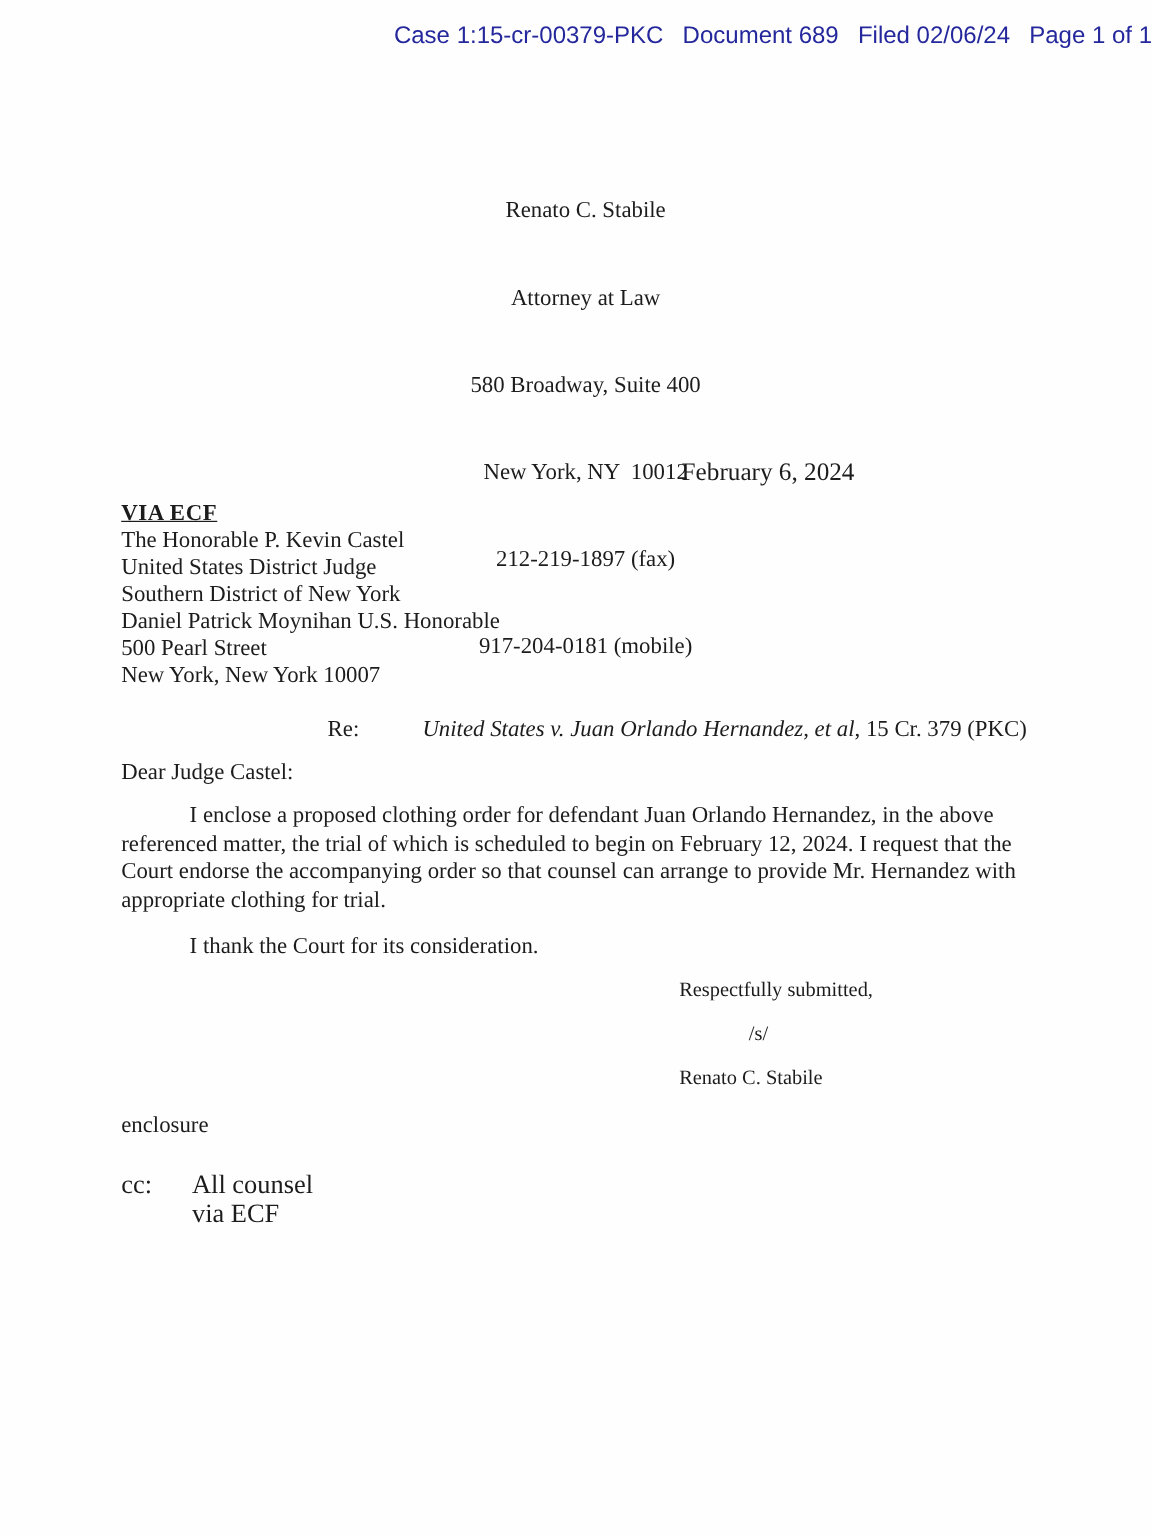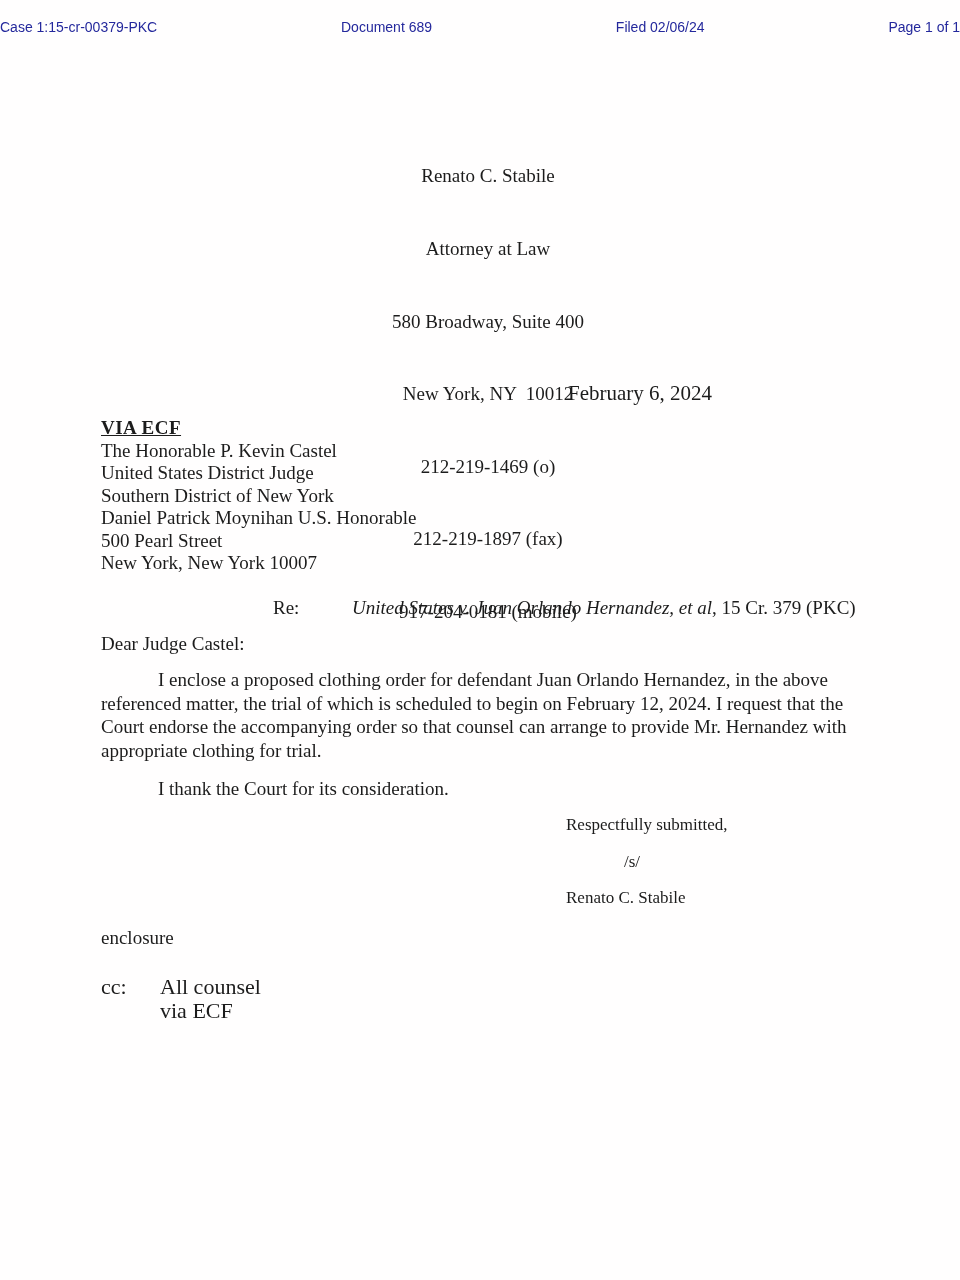--- a/index.html
+++ b/index.html
@@ -16,24 +16,24 @@
     color: #1c1c1c;
     overflow: hidden;
   }
   
   .court-header {
     position: absolute;
     top: 19px;
     left: 0;
     right: 0;
     display: flex;
-    justify-content: space-between;
+    justify-content: flex-end;
     gap: 16px;
     font-family: "Liberation Sans", sans-serif;
-    font-size: 14px;
+    font-size: 20px;
     font-weight: 400;
     color: #24289c;
     white-space: nowrap;
   }
   
   .letterhead {
     position: absolute;
     top: 116px;
     left: 16px;
     right: 0;
@@ -137,21 +137,20 @@
     <span>Document 689</span>
     <span>Filed 02/06/24</span>
     <span>Page 1 of 1</span>
   </div>
 
   <div class="letterhead">
     <div>Renato C. Stabile</div>
     <div>Attorney at Law</div>
     <div>580 Broadway, Suite 400</div>
     <div>New York, NY  10012</div>
-    <div>212-219-1469 (o)</div>
     <div>212-219-1897 (fax)</div>
     <div>917-204-0181 (mobile)</div>
   </div>
 
   <div class="date-line">February 6, 2024</div>
 
   <div class="recipient">
     <div class="via-ecf">VIA ECF</div>
     <div>The Honorable P. Kevin Castel</div>
     <div>United States District Judge</div>

